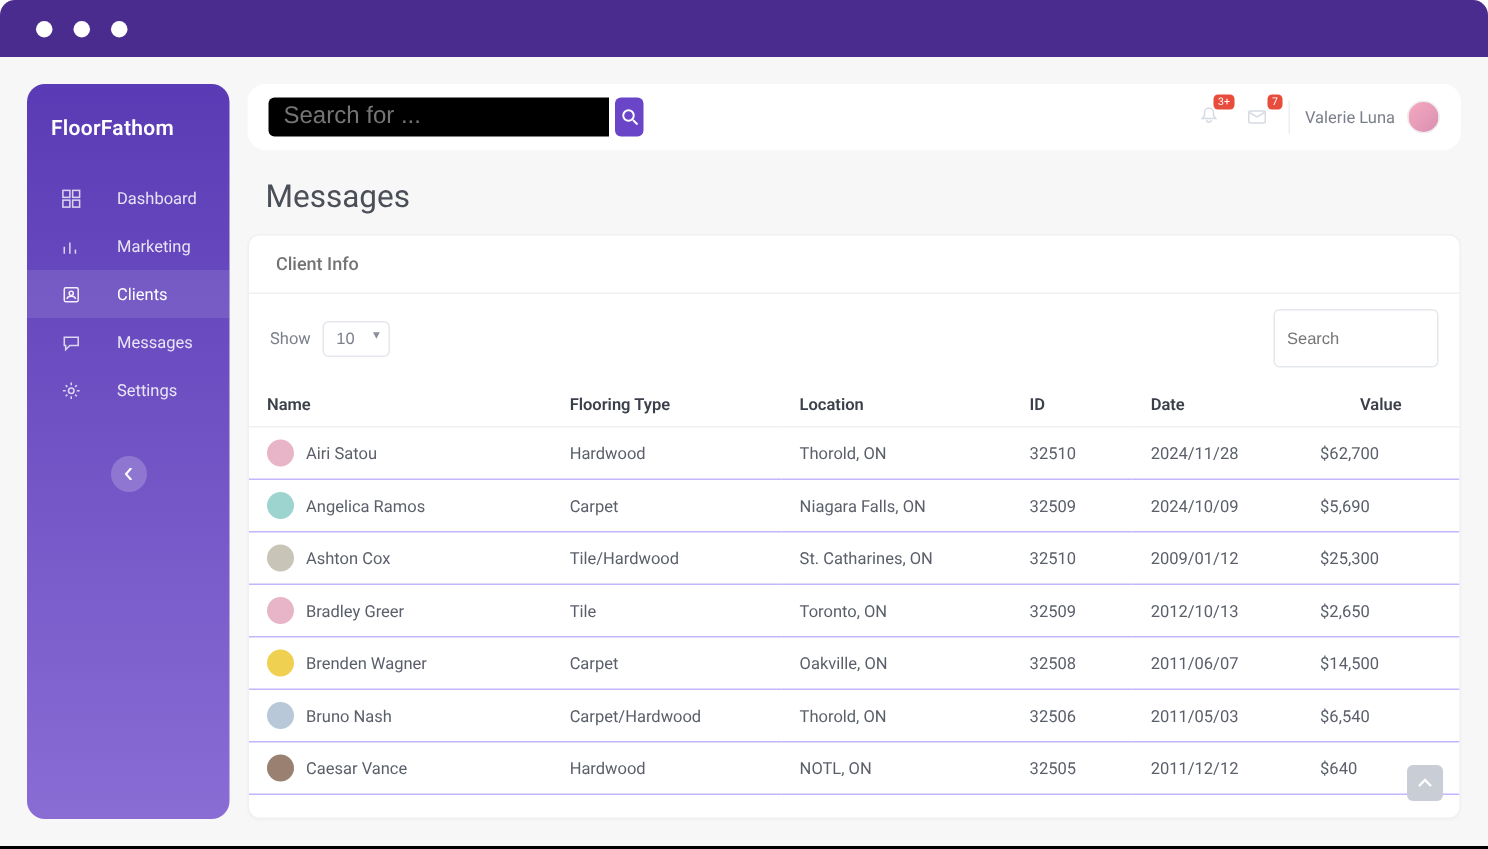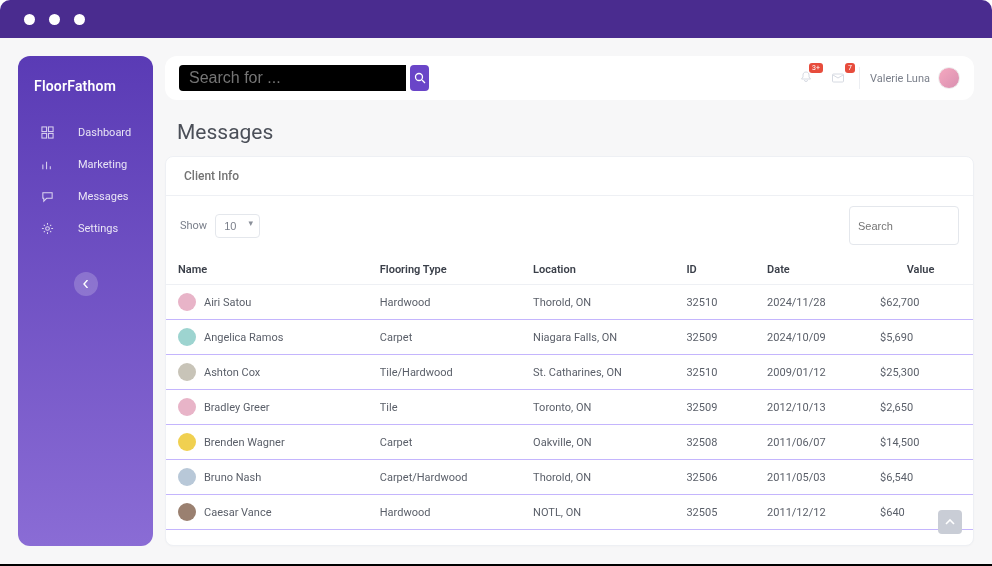--- a/index.html
+++ b/index.html
@@ -82,20 +82,30 @@
           <div class="nav-item">
             <span class="nav-icon">
               <svg width="13" height="13" viewBox="0 0 14 14" stroke="currentColor" stroke-width="1.1" fill="none">
                 <line x1="2" y1="12" x2="2" y2="7"></line>
                 <line x1="6" y1="12" x2="6" y2="4"></line>
                 <line x1="10" y1="12" x2="10" y2="9"></line>
               </svg>
             </span>
             <span>Marketing</span>
           </div>
+          <div class="nav-item active">
+            <span class="nav-icon">
+              <svg width="13" height="13" viewBox="0 0 14 14" stroke="currentColor" stroke-width="1.1" fill="none">
+                <rect x="2" y="2" width="10" height="10" rx="1"></rect>
+                <circle cx="7" cy="6" r="1.5"></circle>
+                <path d="M4 10c0-1.5 1.5-2 3-2s3 .5 3 2"></path>
+              </svg>
+            </span>
+            <span>Clients</span>
+          </div>
           <div class="nav-item">
             <span class="nav-icon">
               <svg width="13" height="13" viewBox="0 0 14 14" stroke="currentColor" stroke-width="1.1" fill="none">
                 <path d="M2 3h10v6H6l-3 3V9H2z"></path>
               </svg>
             </span>
             <span>Messages</span>
           </div>
           <div class="nav-item">
             <span class="nav-icon">

